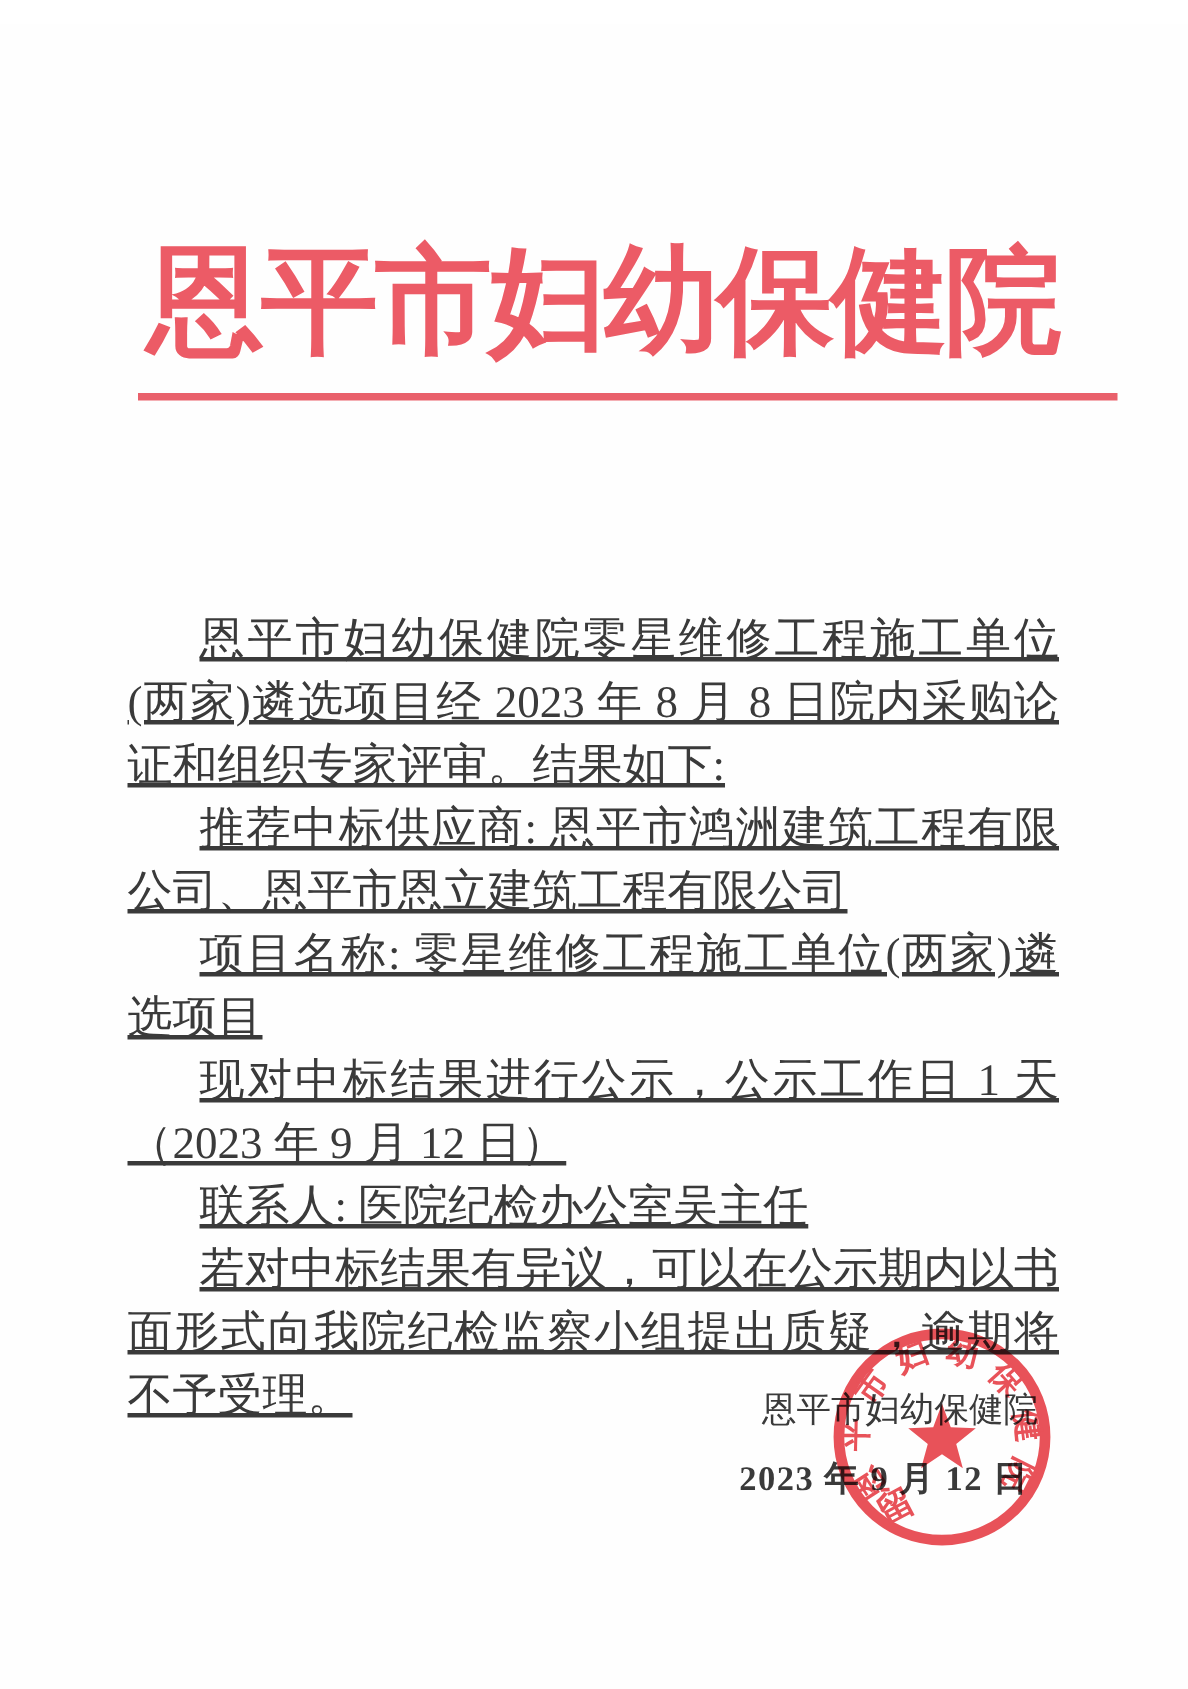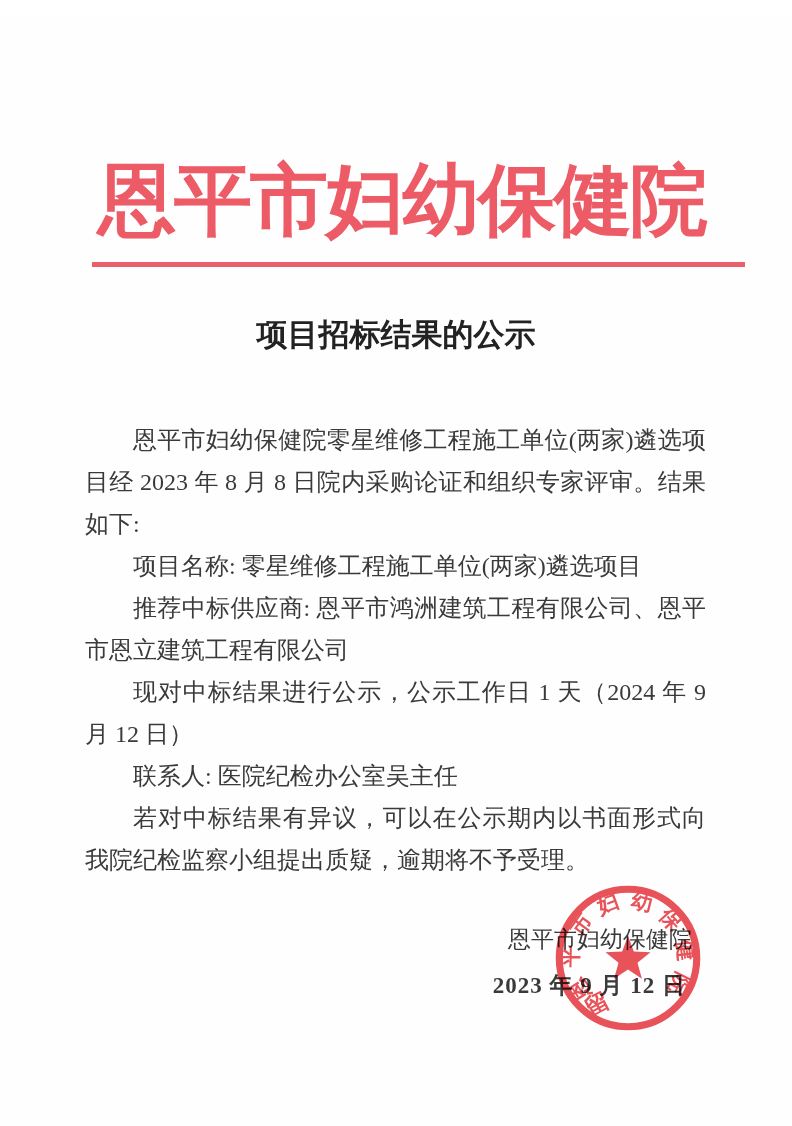--- a/index.html
+++ b/index.html
@@ -48,28 +48,29 @@
     width: 100%;
     text-align: center;
     font-size: 31px;
     line-height: 38px;
     font-weight: bold;
     color: #222222;
   }
   
   .doc-body {
     position: absolute;
-    top: 403px;
+    top: 390px;
     left: 85px;
     right: 86px;
-    font-size: 24px;
+    font-size: 30px;
     line-height: 42px;
     color: #3a3a3a;
     text-align: justify;
     text-justify: inter-character;
+    text-decoration: underline;
   }
   .doc-body p {
     margin: 0;
     text-indent: 48px;
   }
   
   .signature {
     position: absolute;
     top: 901px;
     left: 0;
@@ -97,27 +98,26 @@
   }
 </style>
 </head>
 <body>
 
 <div class="page">
 
   <div class="letterhead-title">恩平市妇幼保健院</div>
   <div class="letterhead-rule"></div>
 
-  <div class="doc-title">项目招标结果的公示</div>
 
   <div class="doc-body">
     <p>恩平市妇幼保健院零星维修工程施工单位(两家)遴选项目经 2023 年 8 月 8 日院内采购论证和组织专家评审。结果如下:</p>
+    <p>推荐中标供应商: 恩平市鸿洲建筑工程有限公司、恩平市恩立建筑工程有限公司</p>
     <p>项目名称: 零星维修工程施工单位(两家)遴选项目</p>
-    <p>推荐中标供应商: 恩平市鸿洲建筑工程有限公司、恩平市恩立建筑工程有限公司</p>
-    <p>现对中标结果进行公示，公示工作日 1 天（2024 年 9 月 12 日）</p>
+    <p>现对中标结果进行公示，公示工作日 1 天（2023 年 9 月 12 日）</p>
     <p>联系人: 医院纪检办公室吴主任</p>
     <p>若对中标结果有异议，可以在公示期内以书面形式向我院纪检监察小组提出质疑，逾期将不予受理。</p>
   </div>
 
   <div class="signature">
     <div class="sig-org">恩平市妇幼保健院</div>
     <div class="sig-date">2023 年 9 月 12 日</div>
   </div>
 
   <svg class="seal" viewBox="0 0 200 200">

